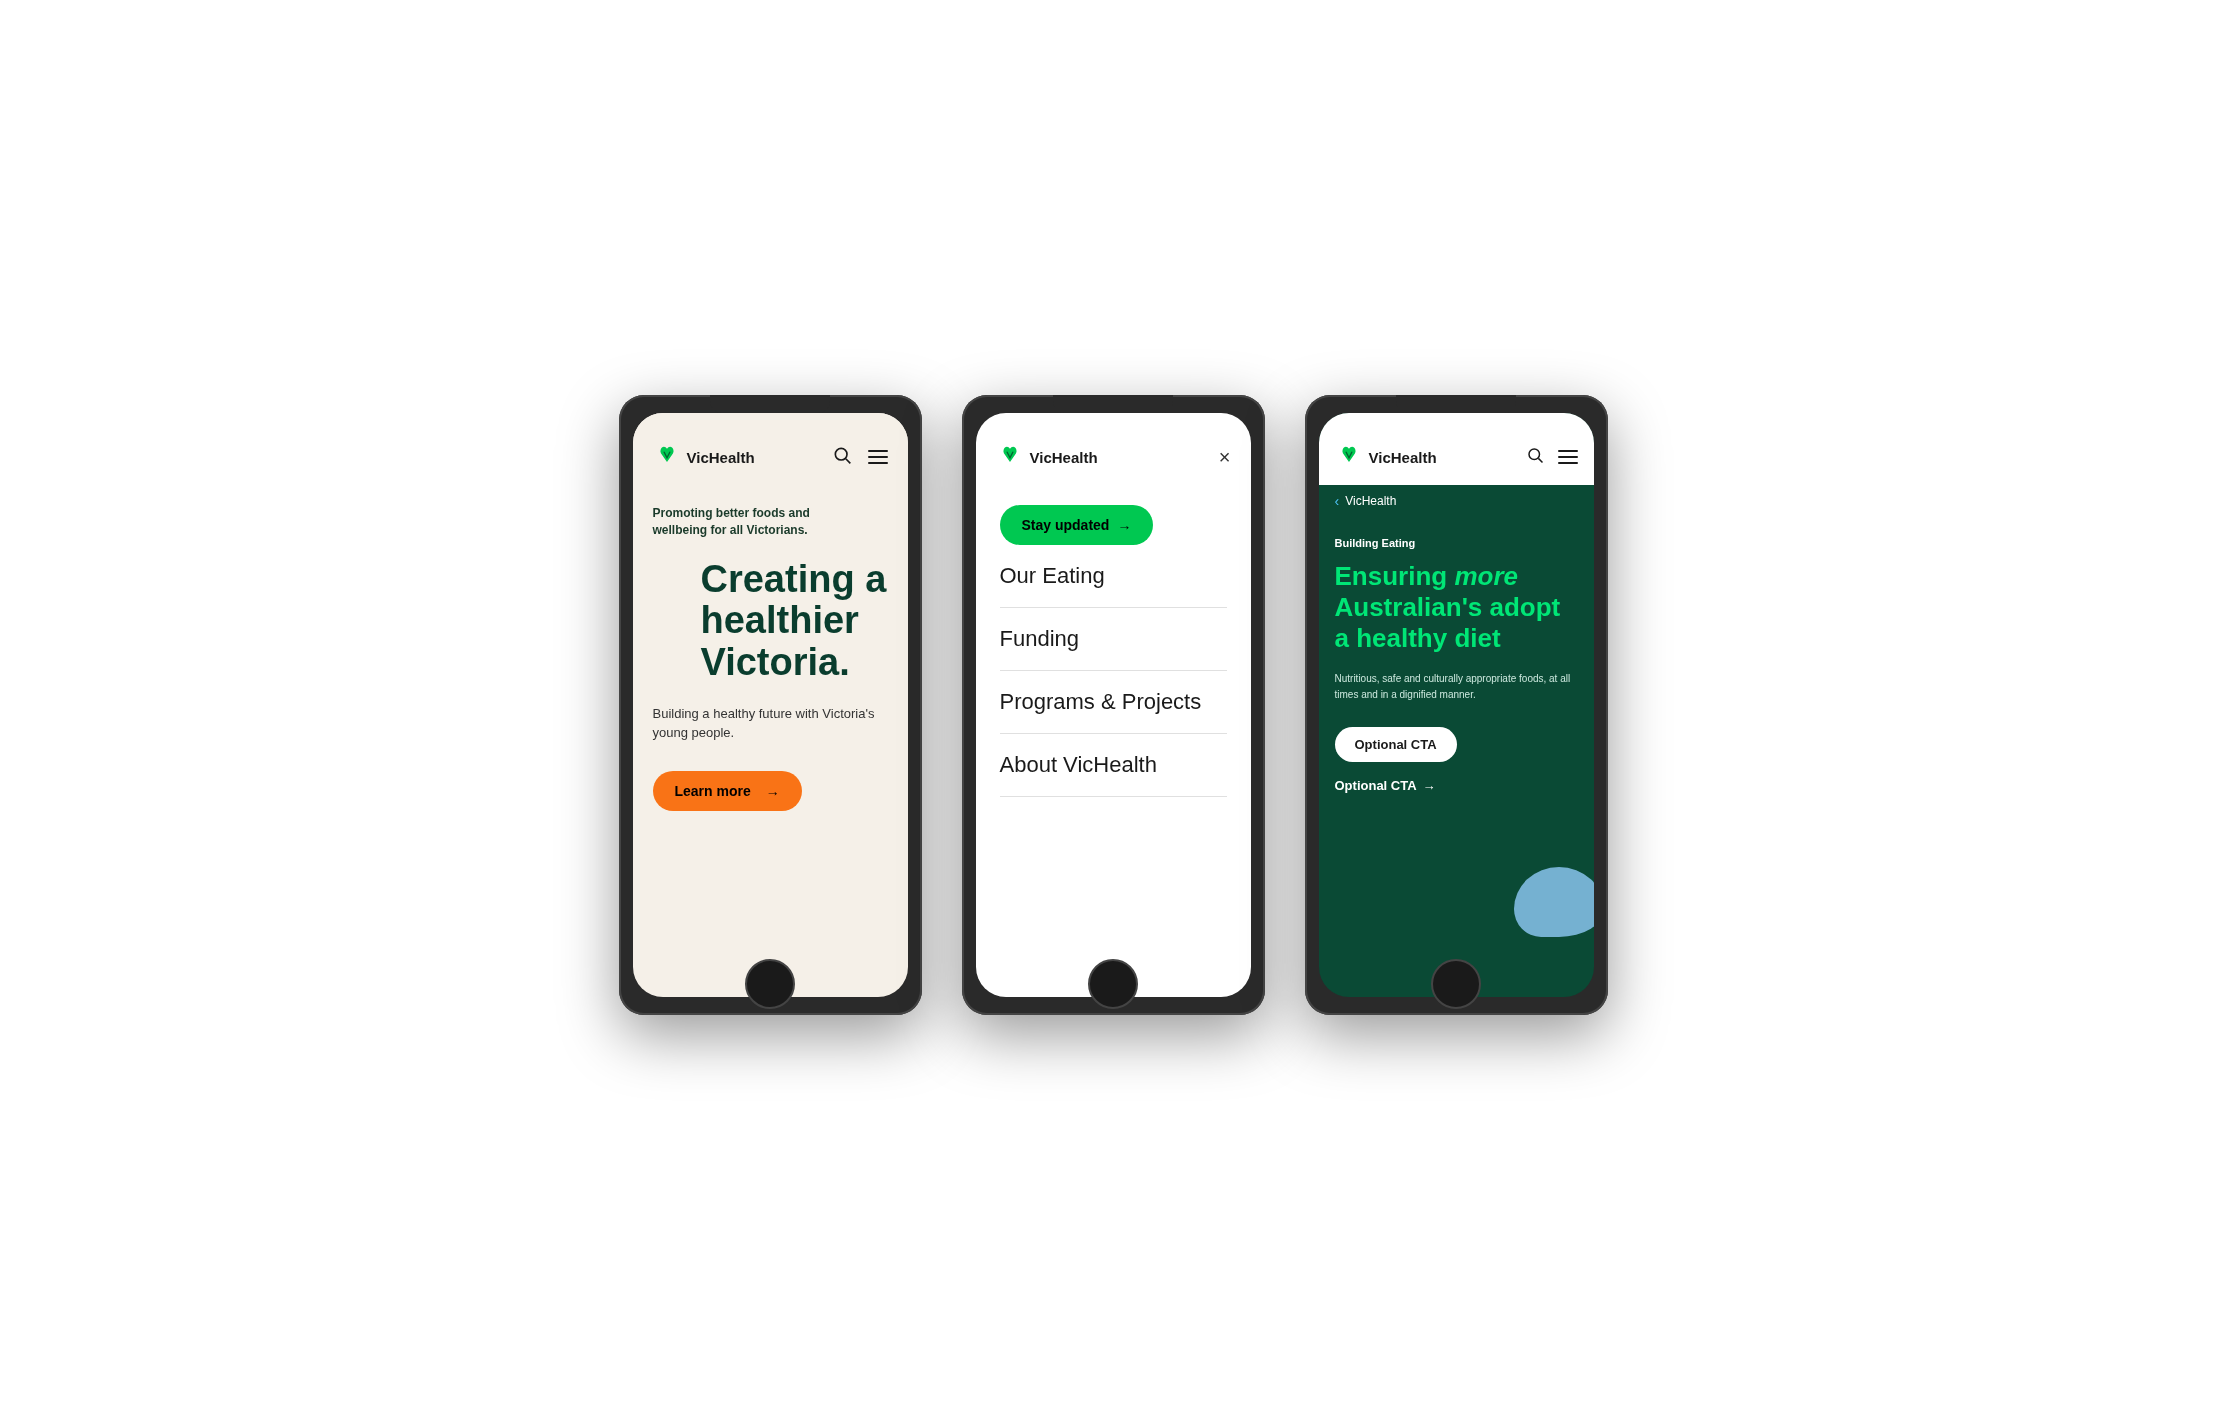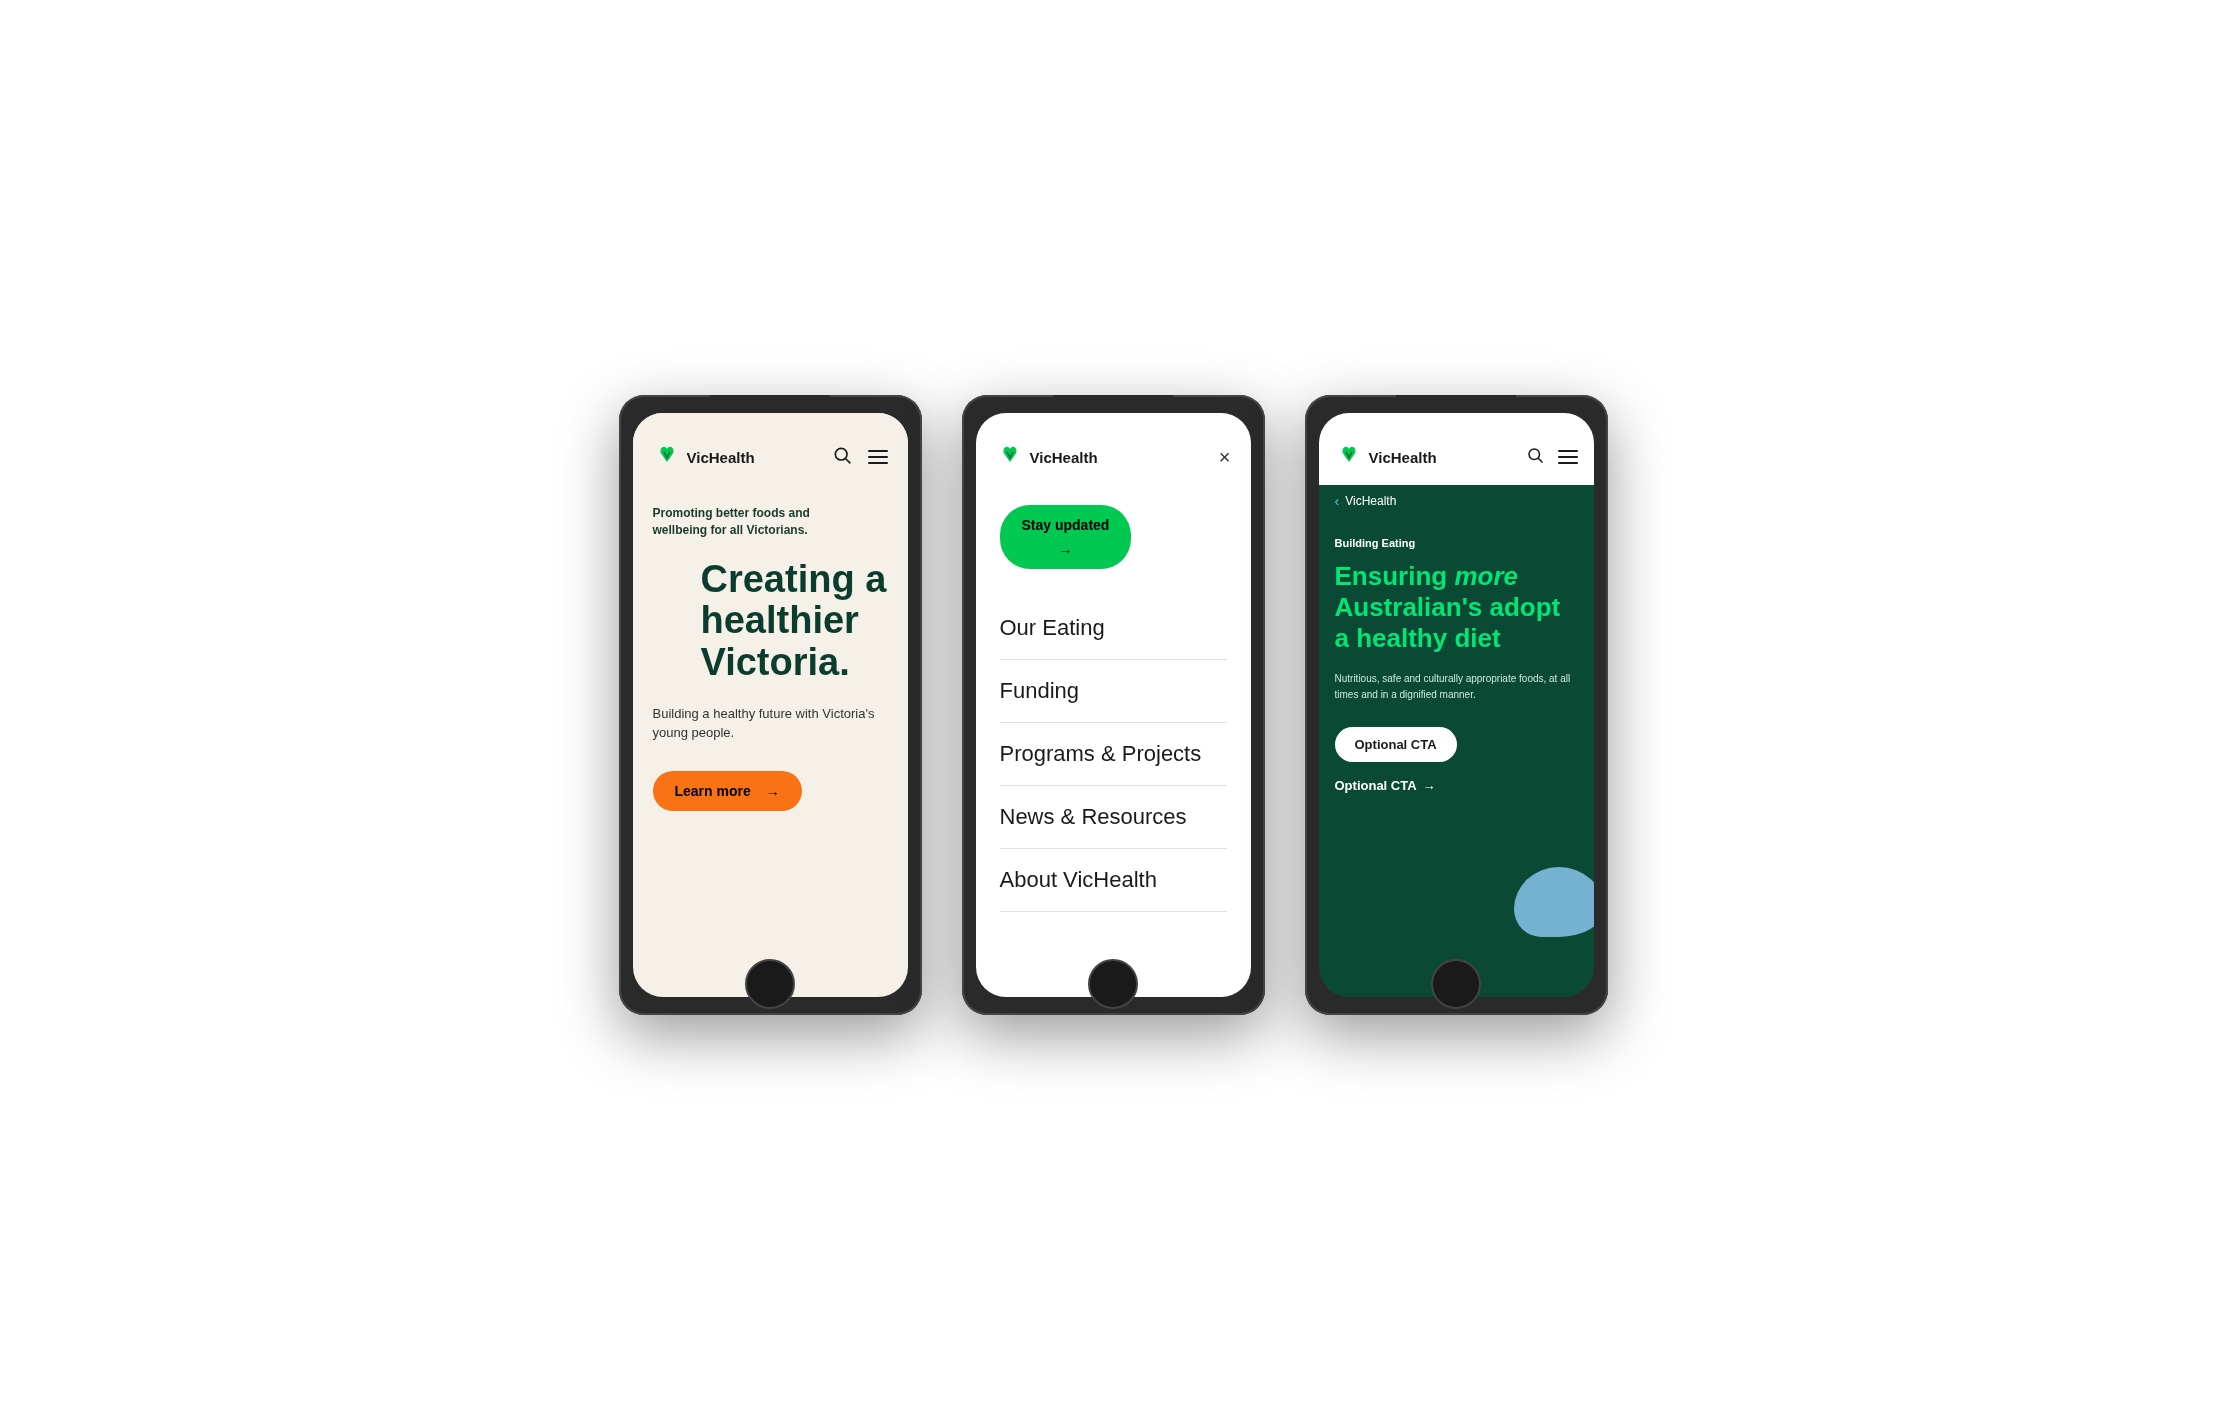--- a/index.html
+++ b/index.html
@@ -163,22 +163,20 @@
       display: inline-flex;
       align-items: center;
       gap: 8px;
       background: #00c851;
       color: #000;
       font-size: 14px;
       font-weight: 600;
       padding: 12px 22px;
       border-radius: 30px;
       cursor: pointer;
-      margin-bottom: 28px;
-      flex-direction: column;
     }
     .nav-item {
       padding: 18px 0;
       border-bottom: 1px solid #e0e0e0;
       font-size: 22px;
       font-weight: 500;
       color: #1a1a1a;
       cursor: pointer;
     }
     .nav-item:first-child {
@@ -373,21 +371,20 @@
 
         <div class="phone2-content">
           <div class="stay-updated-btn">
             <span>Stay updated</span>
             <span>→</span>
           </div>
           <nav>
             <div class="nav-item">Our Eating</div>
             <div class="nav-item">Funding</div>
             <div class="nav-item">Programs &amp; Projects</div>
-            <div class="nav-item">News &amp; Resources</div>
             <div class="nav-item">About VicHealth</div>
           </nav>
         </div>
       </div>
     </div>
     <div class="phone-home-button"></div>
   </div>
 
   <div class="phone">
     <div class="phone-notch"></div>

